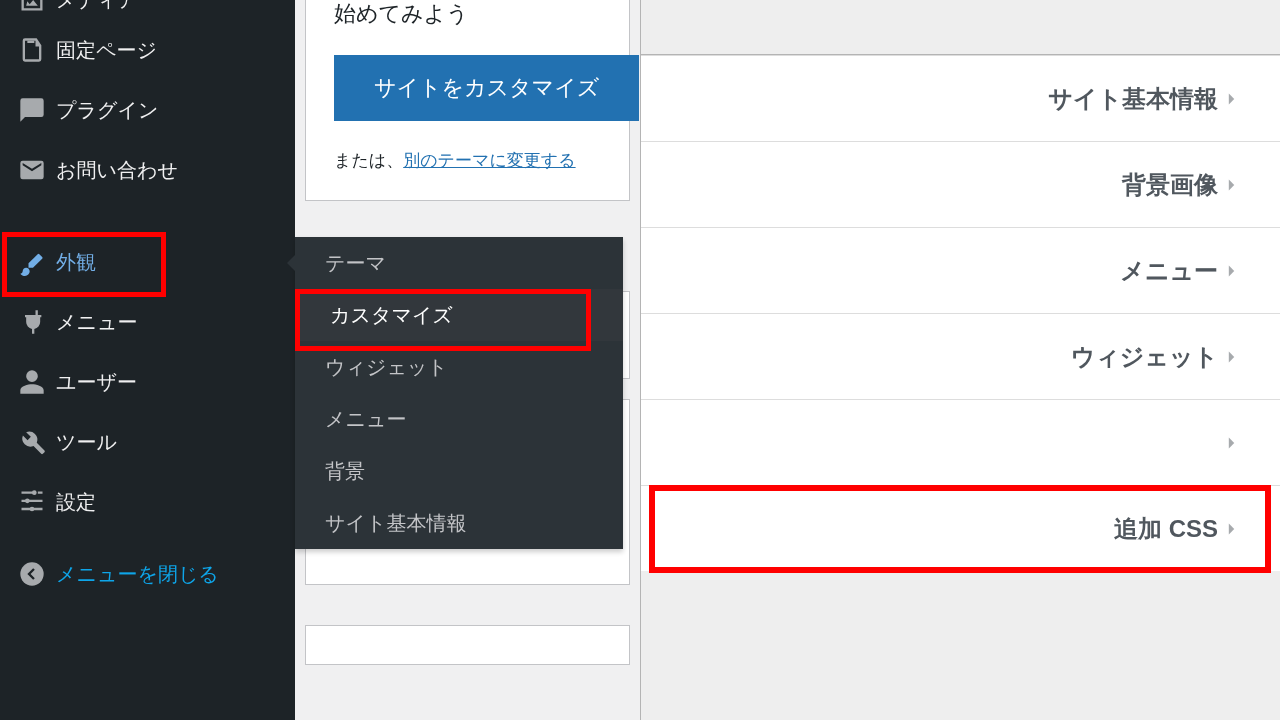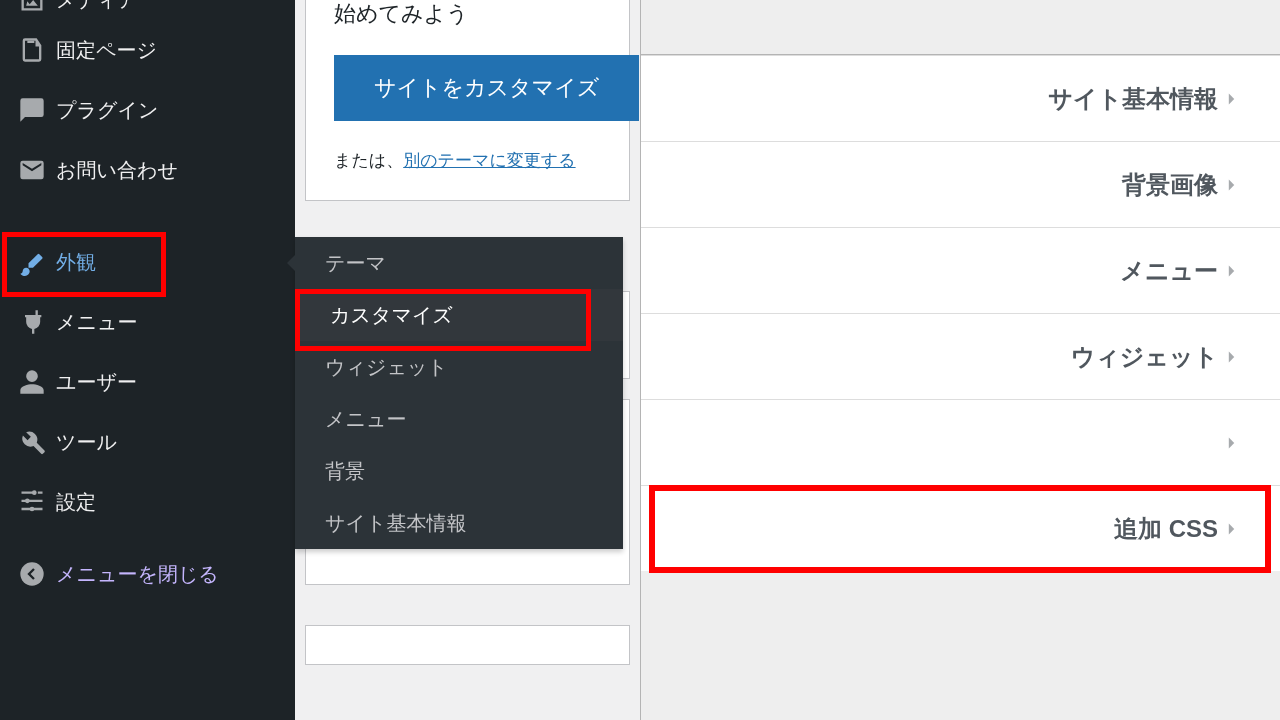--- a/index.html
+++ b/index.html
@@ -6,21 +6,21 @@
   html, body { width: 1280px; height: 720px; overflow: hidden; font-family: -apple-system, "Hiragino Kaku Gothic ProN", Meiryo, sans-serif; }
   body { display: flex; background: #f1f1f1; }
 
   
   .wp-sidebar { width: 295px; height: 100%; background: #1d2327; color: #f0f0f1; position: relative; }
   .wp-item { display: flex; align-items: center; height: 60px; padding: 0 18px; font-size: 20px; color: #f0f0f1; cursor: pointer; }
   .wp-item .ico { width: 38px; display: flex; align-items: center; justify-content: flex-start; }
   .wp-item svg { width: 28px; height: 28px; fill: #a7aaad; }
   .wp-item.active { color: #72aee6; }
   .wp-item.active svg { fill: #72aee6; }
-  .wp-item.collapse { color: #c4b5fd; }
+  .wp-item.collapse { color: #0ea5e9; }
   .wp-item.collapse svg { fill: #a7aaad; }
   .wp-item.media { margin-top: -20px; height: 40px; }
 
   .hi-box { position: absolute; border: 5px solid #ff0000; pointer-events: none; }
   #hi1 { left: 2px; top: 232px; width: 164px; height: 65px; }
 
   
   .wp-submenu { position: absolute; left: 295px; top: 237px; width: 328px; background: #2c3338; color: #c3c4c7; box-shadow: 0 3px 5px rgba(0,0,0,.2); }
   .wp-submenu::before {
     content: ""; position: absolute; left: -16px; top: 18px;

